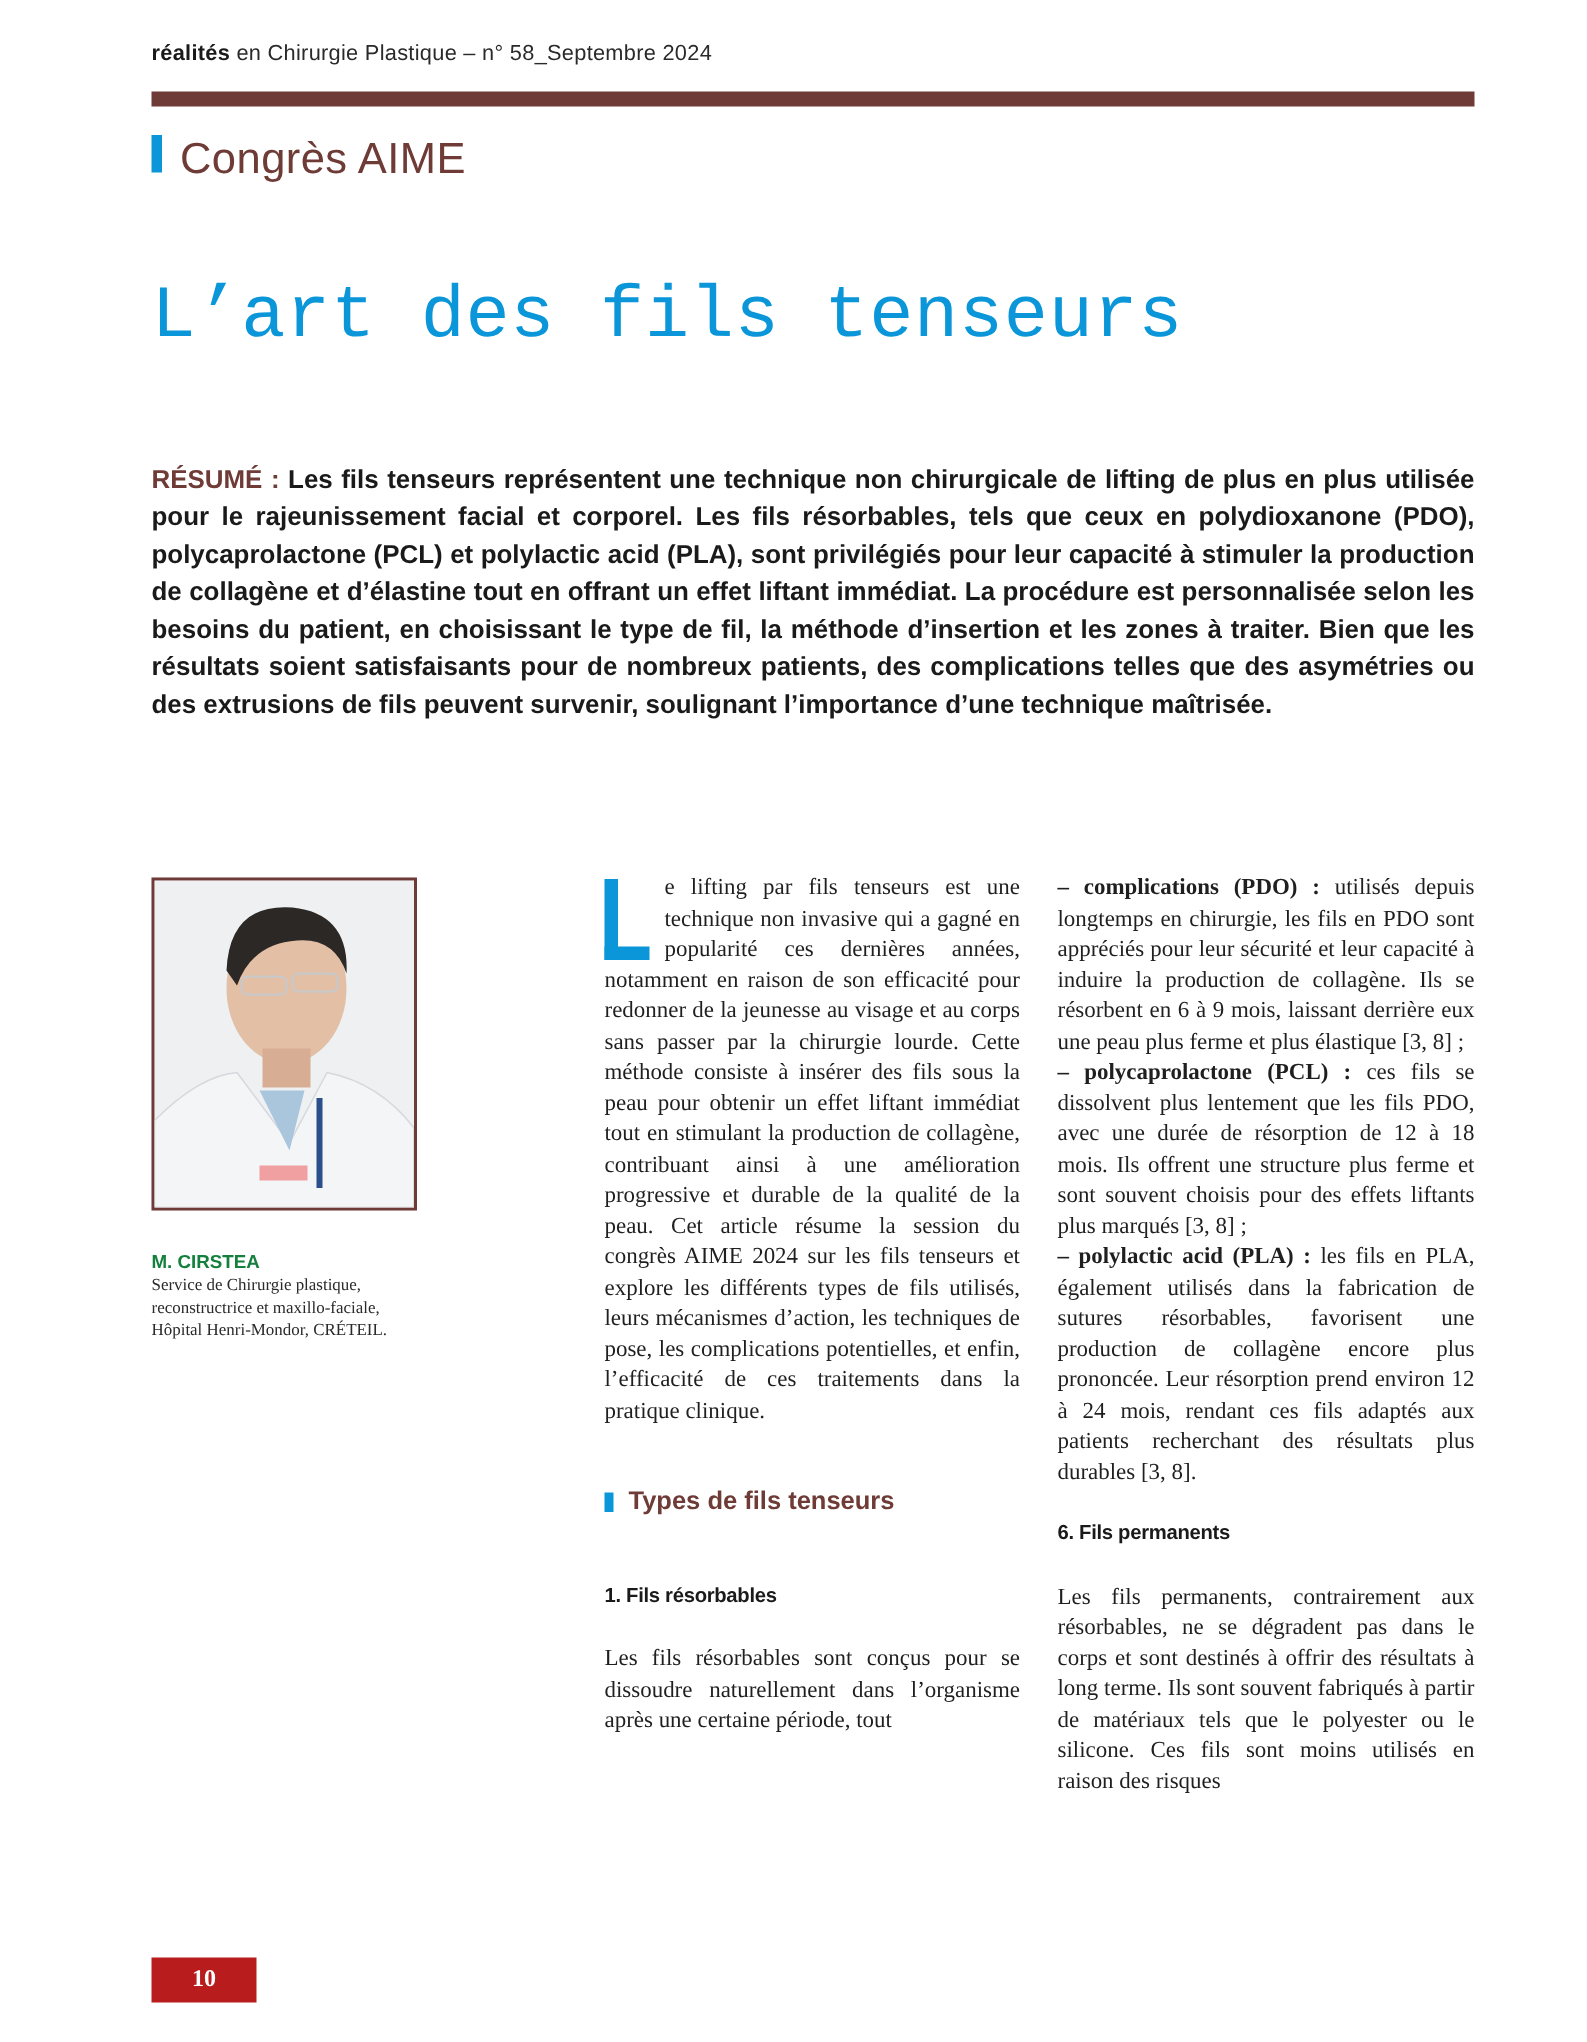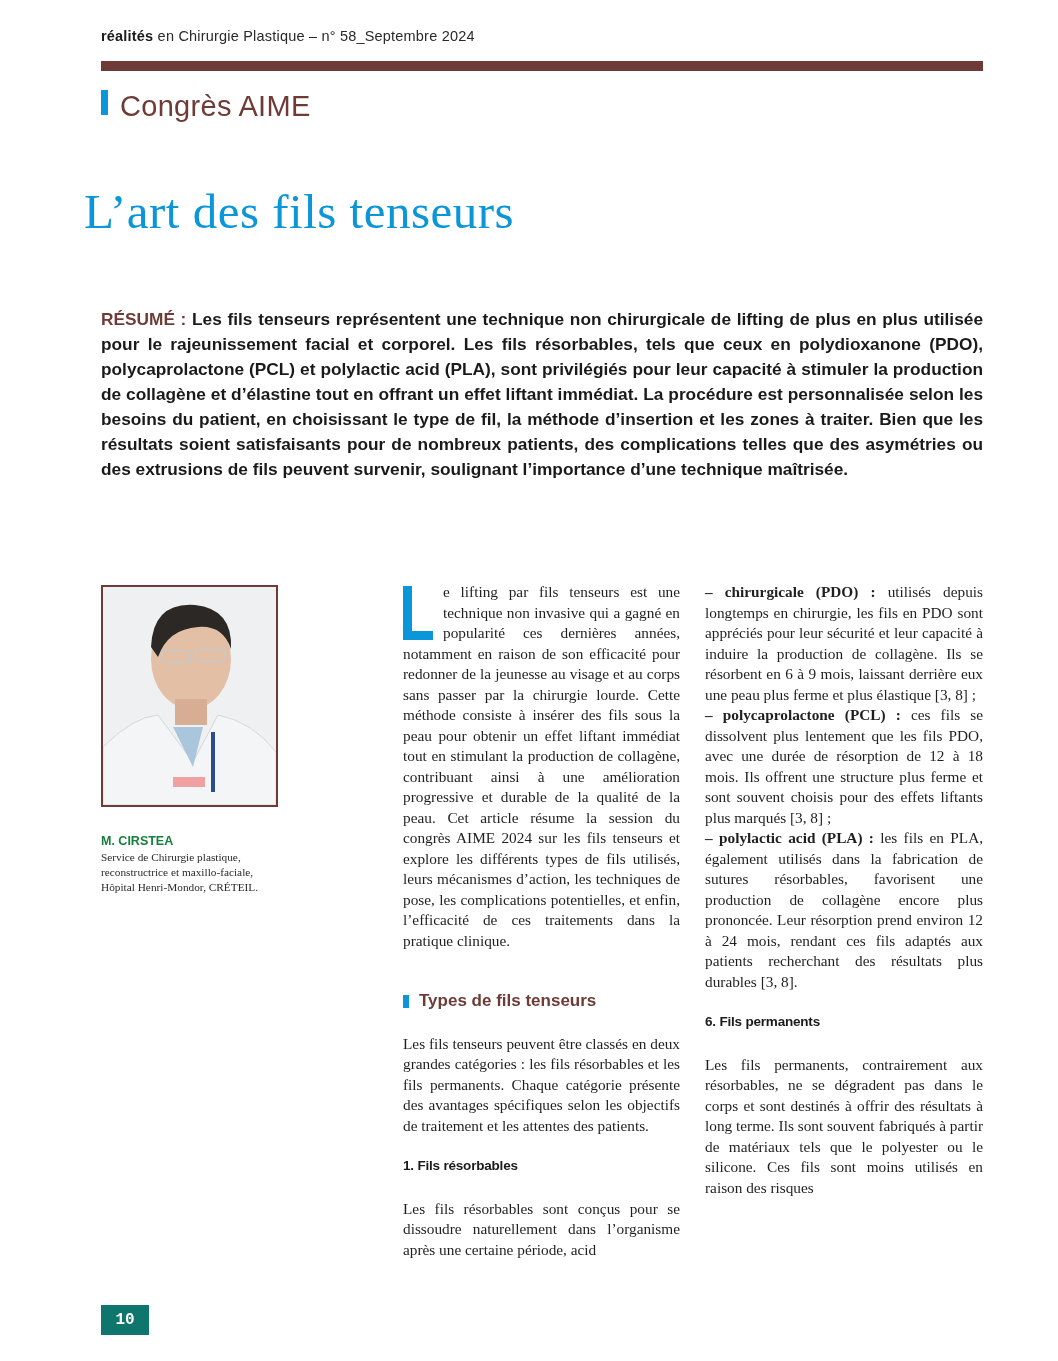--- a/index.html
+++ b/index.html
@@ -4,38 +4,38 @@
 <style>
   html, body { margin: 0; padding: 0; background: #ffffff; }
   body { width: 1058px; height: 1361px; position: relative; overflow: hidden; color: #1a1a1a; }
   .abs { position: absolute; }
   .header-line { left: 101px; top: 28px; font-family: "Liberation Sans", sans-serif; font-size: 14.5px; color: #2a2a2a; letter-spacing: 0.2px; text-align: right; }
   .header-line b { font-weight: bold; color: #1a1a1a; }
   .rule { left: 101px; top: 61px; width: 882px; height: 10px; background: #6e3b36; }
   .section-tag { left: 101px; top: 90px; display: flex; align-items: flex-start; }
   .section-tag .bar { width: 7px; height: 25px; background: #0a96d8; margin-right: 12px; }
   .section-tag .txt { font-family: "Liberation Sans", sans-serif; font-size: 29px; color: #6e3b36; font-weight: normal; letter-spacing: 0.3px; }
-  .title { left: 84px; top: 183px; font-family: Liberation Serif, serif; font-size: 49px; color: #0a96d8; font-weight: normal; letter-spacing: 0.5px; }
+  .title { left: 101px; top: 183px; font-family: Liberation Mono, monospace; font-size: 49px; color: #0a96d8; font-weight: normal; letter-spacing: 0.5px; }
   .abstract { left: 101px; top: 307px; width: 882px; font-family: "Liberation Sans", sans-serif; font-weight: bold; font-size: 17.3px; line-height: 25px; text-align: justify; color: #1a1a1a; }
   .abstract .lbl { color: #6e3b36; }
   .photo { left: 101px; top: 585px; width: 173px; height: 218px; border: 2px solid #6e3b36; overflow: hidden; background: #eef0f2; }
   .author-name { left: 101px; top: 834px; font-family: "Liberation Sans", sans-serif; font-weight: bold; font-size: 12.5px; color: #15803d; }
   .author-aff { left: 101px; top: 850px; width: 200px; font-family: Liberation Serif, serif; font-size: 11.3px; line-height: 15px; color: #2a2a2a; }
   .col { font-family: "Liberation Serif", serif; font-size: 15.3px; line-height: 20.5px; color: #1f1f1f; text-align: justify; }
   .col1 { left: 403px; top: 582px; width: 277px; }
   .col2 { left: 705px; top: 582px; width: 278px; }
   .dropcap { float: left; width: 34px; height: 54px; margin: 4px 6px 0 0; position: relative; }
   .dropcap span { position: absolute; left: 0; top: 0; width: 9px; height: 54px; background: #0a96d8; }
   .dropcap span.h { top: 45px; width: 30px; height: 9px; }
   .p { margin: 0; }
   .subhead { font-family: "Liberation Sans", sans-serif; font-weight: bold; font-size: 17px; color: #6e3b36; display: flex; align-items: center; margin: 0; }
   .subhead .bar { width: 6px; height: 13px; background: #0a96d8; margin-right: 10px; }
   .subsub { font-family: "Liberation Sans", sans-serif; font-weight: bold; font-size: 13.5px; color: #1a1a1a; margin: 0; letter-spacing: -0.2px; }
   .b { font-weight: bold; }
-  .page-num { left: 101px; top: 1305px; width: 48px; height: 30px; background: #0f766e; color: #ffffff; font-family: Liberation Mono, monospace; font-weight: bold; font-size: 16px; display: flex; align-items: center; justify-content: center; }
+  .page-num { left: 101px; top: 1305px; width: 70px; height: 30px; background: #b91c1c; color: #ffffff; font-family: Liberation Serif, serif; font-weight: bold; font-size: 16px; display: flex; align-items: center; justify-content: center; }
 </style>
 </head>
 <body>
 
 <div class="abs header-line"><b>réalités</b><span> en Chirurgie Plastique – n° 58_Septembre 2024</span></div>
 
 <div class="abs rule"></div>
 
 <div class="abs section-tag">
   <span class="bar"></span>
@@ -74,29 +74,28 @@
         <span></span>
         <span class="h"></span>
       </span><span>e lifting par fils tenseurs est une technique non invasive qui a gagné en popularité ces dernières années, notamment en raison de son efficacité pour redonner de la jeunesse au visage et au corps sans passer par la chirurgie lourde. Cette méthode consiste à insérer des fils sous la peau pour obtenir un effet liftant immédiat tout en stimulant la production de collagène, contribuant ainsi à une amélioration progressive et durable de la qualité de la peau. Cet article résume la session du congrès AIME 2024 sur les fils tenseurs et explore les différents types de fils utilisés, leurs mécanismes d’action, les techniques de pose, les complications potentielles, et enfin, l’efficacité de ces traitements dans la pratique clinique.</span>
   </p>
   <div style="height:40px;"></div>
   <h2 class="subhead">
       <span class="bar"></span>
       <span>Types de fils tenseurs</span>
     </h2>
   <div style="height:22px;"></div>
-  <p class="p">Les fils tenseurs peuvent être classés en deux grandes catégories : les fils résorbables et les fils permanents. Chaque catégorie présente des avantages spécifiques selon les objectifs de traitement et les attentes des patients.</p>
   <div style="height:20px;"></div>
   <h3 class="subsub">1. Fils résorbables</h3>
   <div style="height:22px;"></div>
-  <p class="p">Les fils résorbables sont conçus pour se dissoudre naturellement dans l’organisme après une certaine période, acid</p>
+  <p class="p">Les fils résorbables sont conçus pour se dissoudre naturellement dans l’organisme après une certaine période, tout</p>
 </div>
 
 <div class="abs col col2">
-  <p class="p"><span class="b">– chirurgicale (PDO) :</span><span> utilisés depuis longtemps en chirurgie, les fils en PDO sont appréciés pour leur sécurité et leur capacité à induire la production de collagène. Ils se résorbent en 6 à 9 mois, laissant derrière eux une peau plus ferme et plus élastique [3, 8] ;</span></p>
+  <p class="p"><span class="b">– complications (PDO) :</span><span> utilisés depuis longtemps en chirurgie, les fils en PDO sont appréciés pour leur sécurité et leur capacité à induire la production de collagène. Ils se résorbent en 6 à 9 mois, laissant derrière eux une peau plus ferme et plus élastique [3, 8] ;</span></p>
   <p class="p"><span class="b">– polycaprolactone (PCL) :</span><span> ces fils se dissolvent plus lentement que les fils PDO, avec une durée de résorption de 12 à 18 mois. Ils offrent une structure plus ferme et sont souvent choisis pour des effets liftants plus marqués [3, 8] ;</span></p>
   <p class="p"><span class="b">– polylactic acid (PLA) :</span><span> les fils en PLA, également utilisés dans la fabrication de sutures résorbables, favorisent une production de collagène encore plus prononcée. Leur résorption prend environ 12 à 24 mois, rendant ces fils adaptés aux patients recherchant des résultats plus durables [3, 8].</span></p>
   <div style="height:20px;"></div>
   <h3 class="subsub">6. Fils permanents</h3>
   <div style="height:22px;"></div>
   <p class="p">Les fils permanents, contrairement aux résorbables, ne se dégradent pas dans le corps et sont destinés à offrir des résultats à long terme. Ils sont souvent fabriqués à partir de matériaux tels que le polyester ou le silicone. Ces fils sont moins utilisés en raison des risques</p>
 </div>
 
 <div class="abs page-num">10</div>
 

